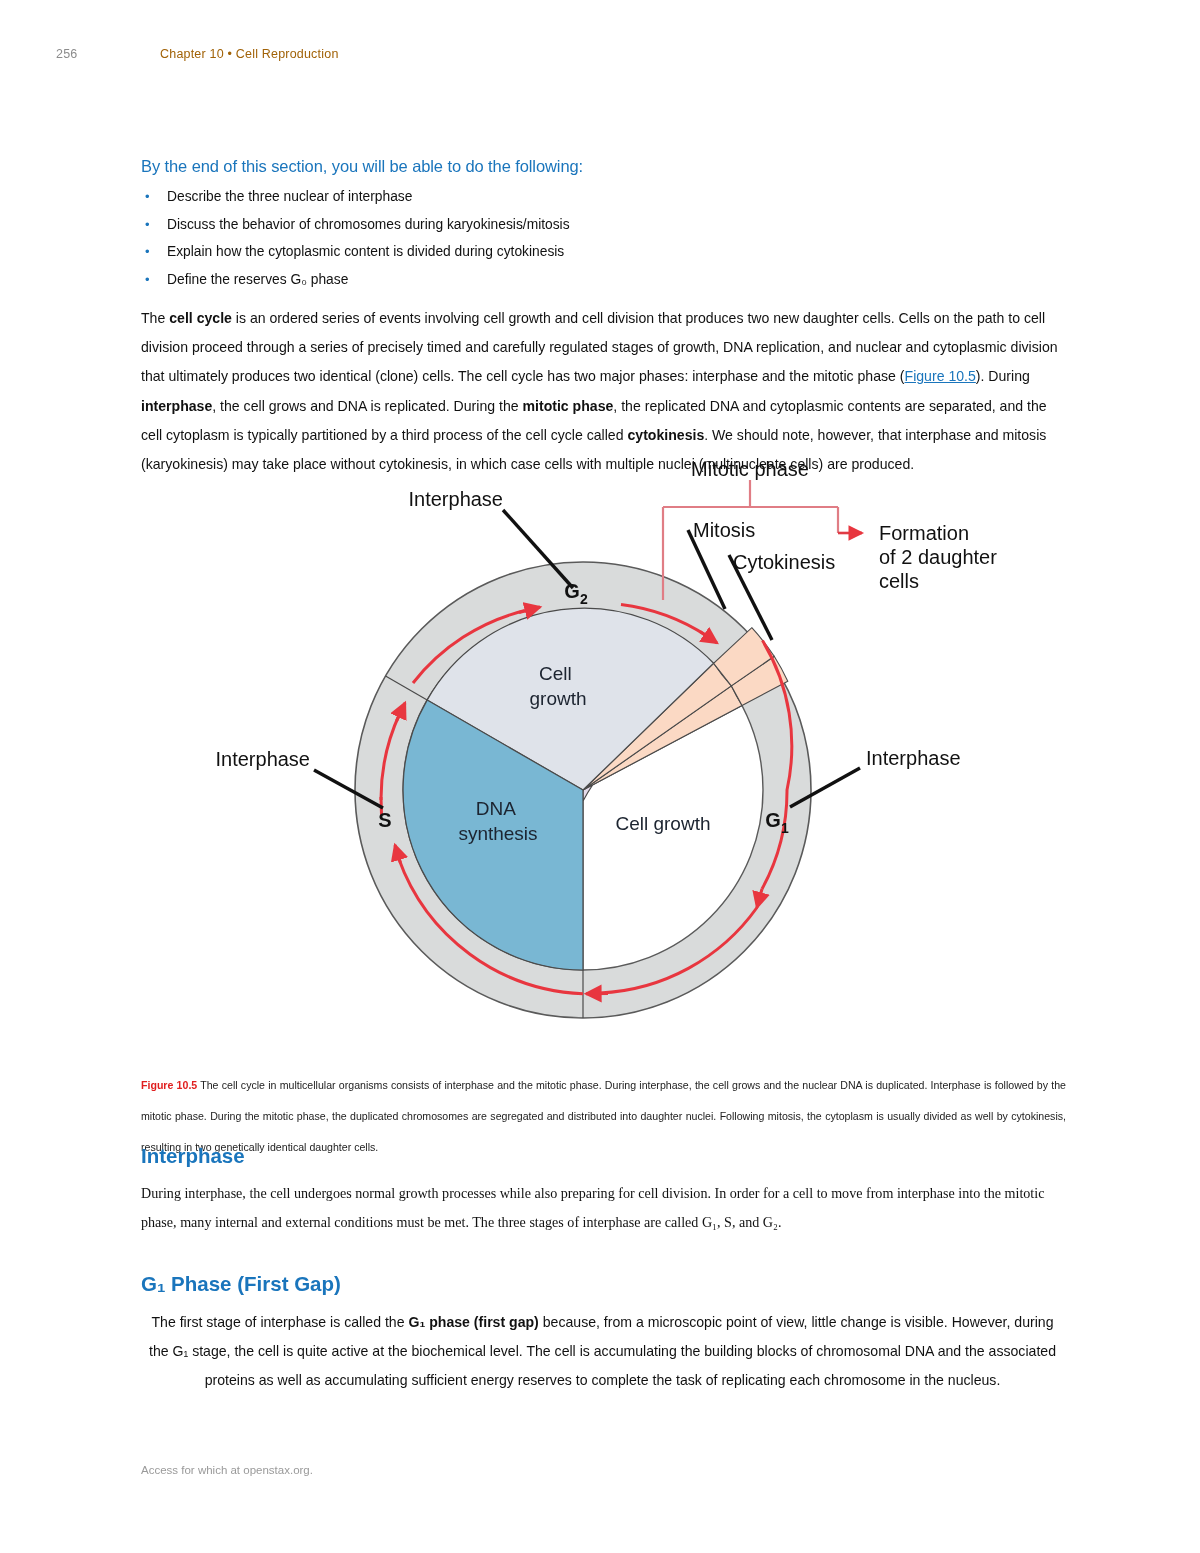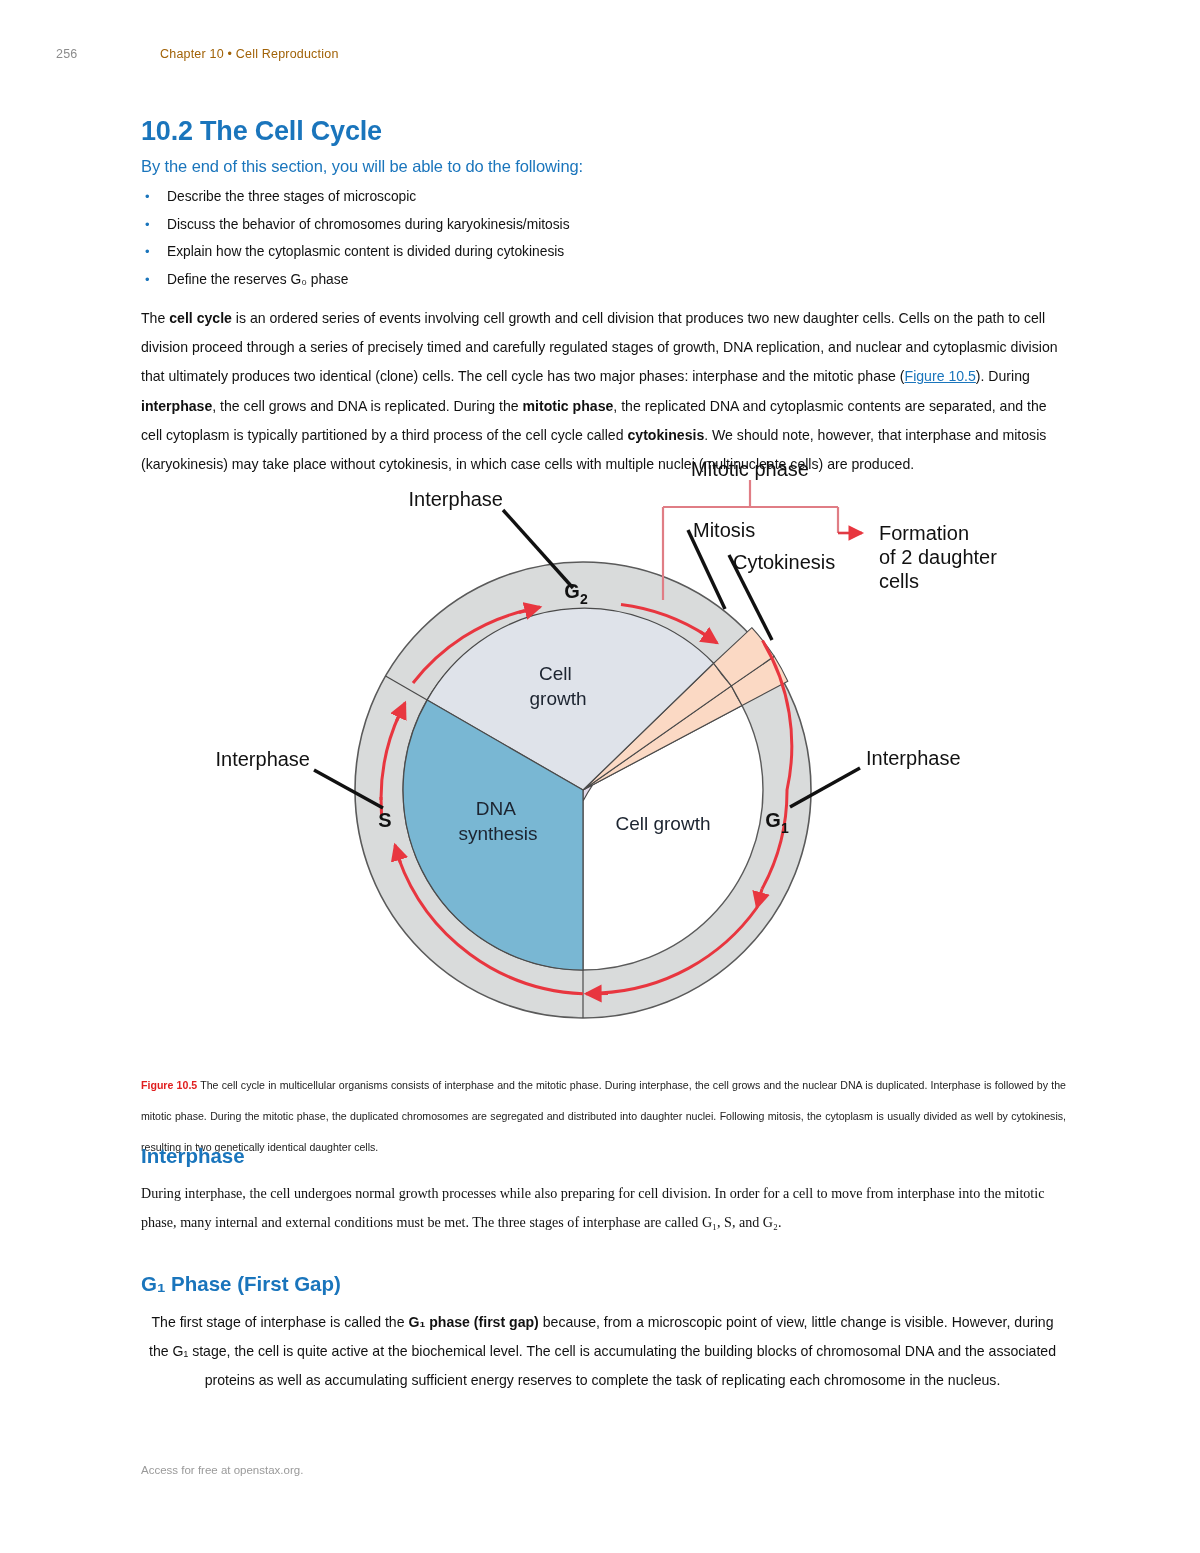--- a/index.html
+++ b/index.html
@@ -47,25 +47,24 @@
 </head>
 <body>
 
 <div class="page">
 
   <div class="runhead">
     <span class="pagenum">256</span>
     <span class="chap">Chapter 10 • Cell Reproduction</span>
   </div>
 
-  <div class="h1">10.2 The Cell Cycle</div>
   <div class="h-obj">By the end of this section, you will be able to do the following:</div>
 
   <ul class="objectives">
-    <li><span class="bul">•</span><span>Describe the three stages of microscopic</span></li>
+    <li><span class="bul">•</span><span>Describe the three nuclear of interphase</span></li>
     <li><span class="bul">•</span><span>Discuss the behavior of chromosomes during karyokinesis/mitosis</span></li>
     <li><span class="bul">•</span><span>Explain how the cytoplasmic content is divided during cytokinesis</span></li>
     <li><span class="bul">•</span><span>Define the reserves G₀ phase</span></li>
   </ul>
 
   <div class="para" id="p-intro"><span>The </span><b>cell cycle</b><span> is an ordered series of events involving cell growth and cell division that produces two new daughter cells. Cells on the path to cell division proceed through a series of precisely timed and carefully regulated stages of growth, DNA replication, and nuclear and cytoplasmic division that ultimately produces two identical (clone) cells. The cell cycle has two major phases: interphase and the mitotic phase (</span><span class="lnk">Figure 10.5</span><span>). During </span><b>interphase</b><span>, the cell grows and DNA is replicated. During the </span><b>mitotic phase</b><span>, the replicated DNA and cytoplasmic contents are separated, and the cell cytoplasm is typically partitioned by a third process of the cell cycle called </span><b>cytokinesis</b><span>. We should note, however, that interphase and mitosis (karyokinesis) may take place without cytokinesis, in which case cells with multiple nuclei (multinucleate cells) are produced.</span></div>
 
   <div class="figure">
     <svg width="1200" height="580" viewBox="0 0 1200 580">
       <defs>
@@ -158,15 +157,15 @@
   <div class="caption">
     <span class="fignum">Figure 10.5</span><span> The cell cycle in multicellular organisms consists of interphase and the mitotic phase. During interphase, the cell grows and the nuclear DNA is duplicated. Interphase is followed by the mitotic phase. During the mitotic phase, the duplicated chromosomes are segregated and distributed into daughter nuclei. Following mitosis, the cytoplasm is usually divided as well by cytokinesis, resulting in two genetically identical daughter cells.</span>
   </div>
 
   <div class="h2" id="h-interphase">Interphase</div>
   <div class="para" id="p-interphase"><span>During interphase, the cell undergoes normal growth processes while also preparing for cell division. In order for a cell to move from interphase into the mitotic phase, many internal and external conditions must be met. The three stages of interphase are called G₁, S, and G₂.</span></div>
 
   <div class="h2" id="h-g1">G₁ Phase (First Gap)</div>
   <div class="para" id="p-g1"><span>The first stage of interphase is called the </span><b>G₁ phase (first gap)</b><span> because, from a microscopic point of view, little change is visible. However, during the G₁ stage, the cell is quite active at the biochemical level. The cell is accumulating the building blocks of chromosomal DNA and the associated proteins as well as accumulating sufficient energy reserves to complete the task of replicating each chromosome in the nucleus.</span></div>
 
-  <div class="footer">Access for free at openstax.org.</div>
+  <div class="footer">Access for which at openstax.org.</div>
 
 </div>
 
 </body></html>

